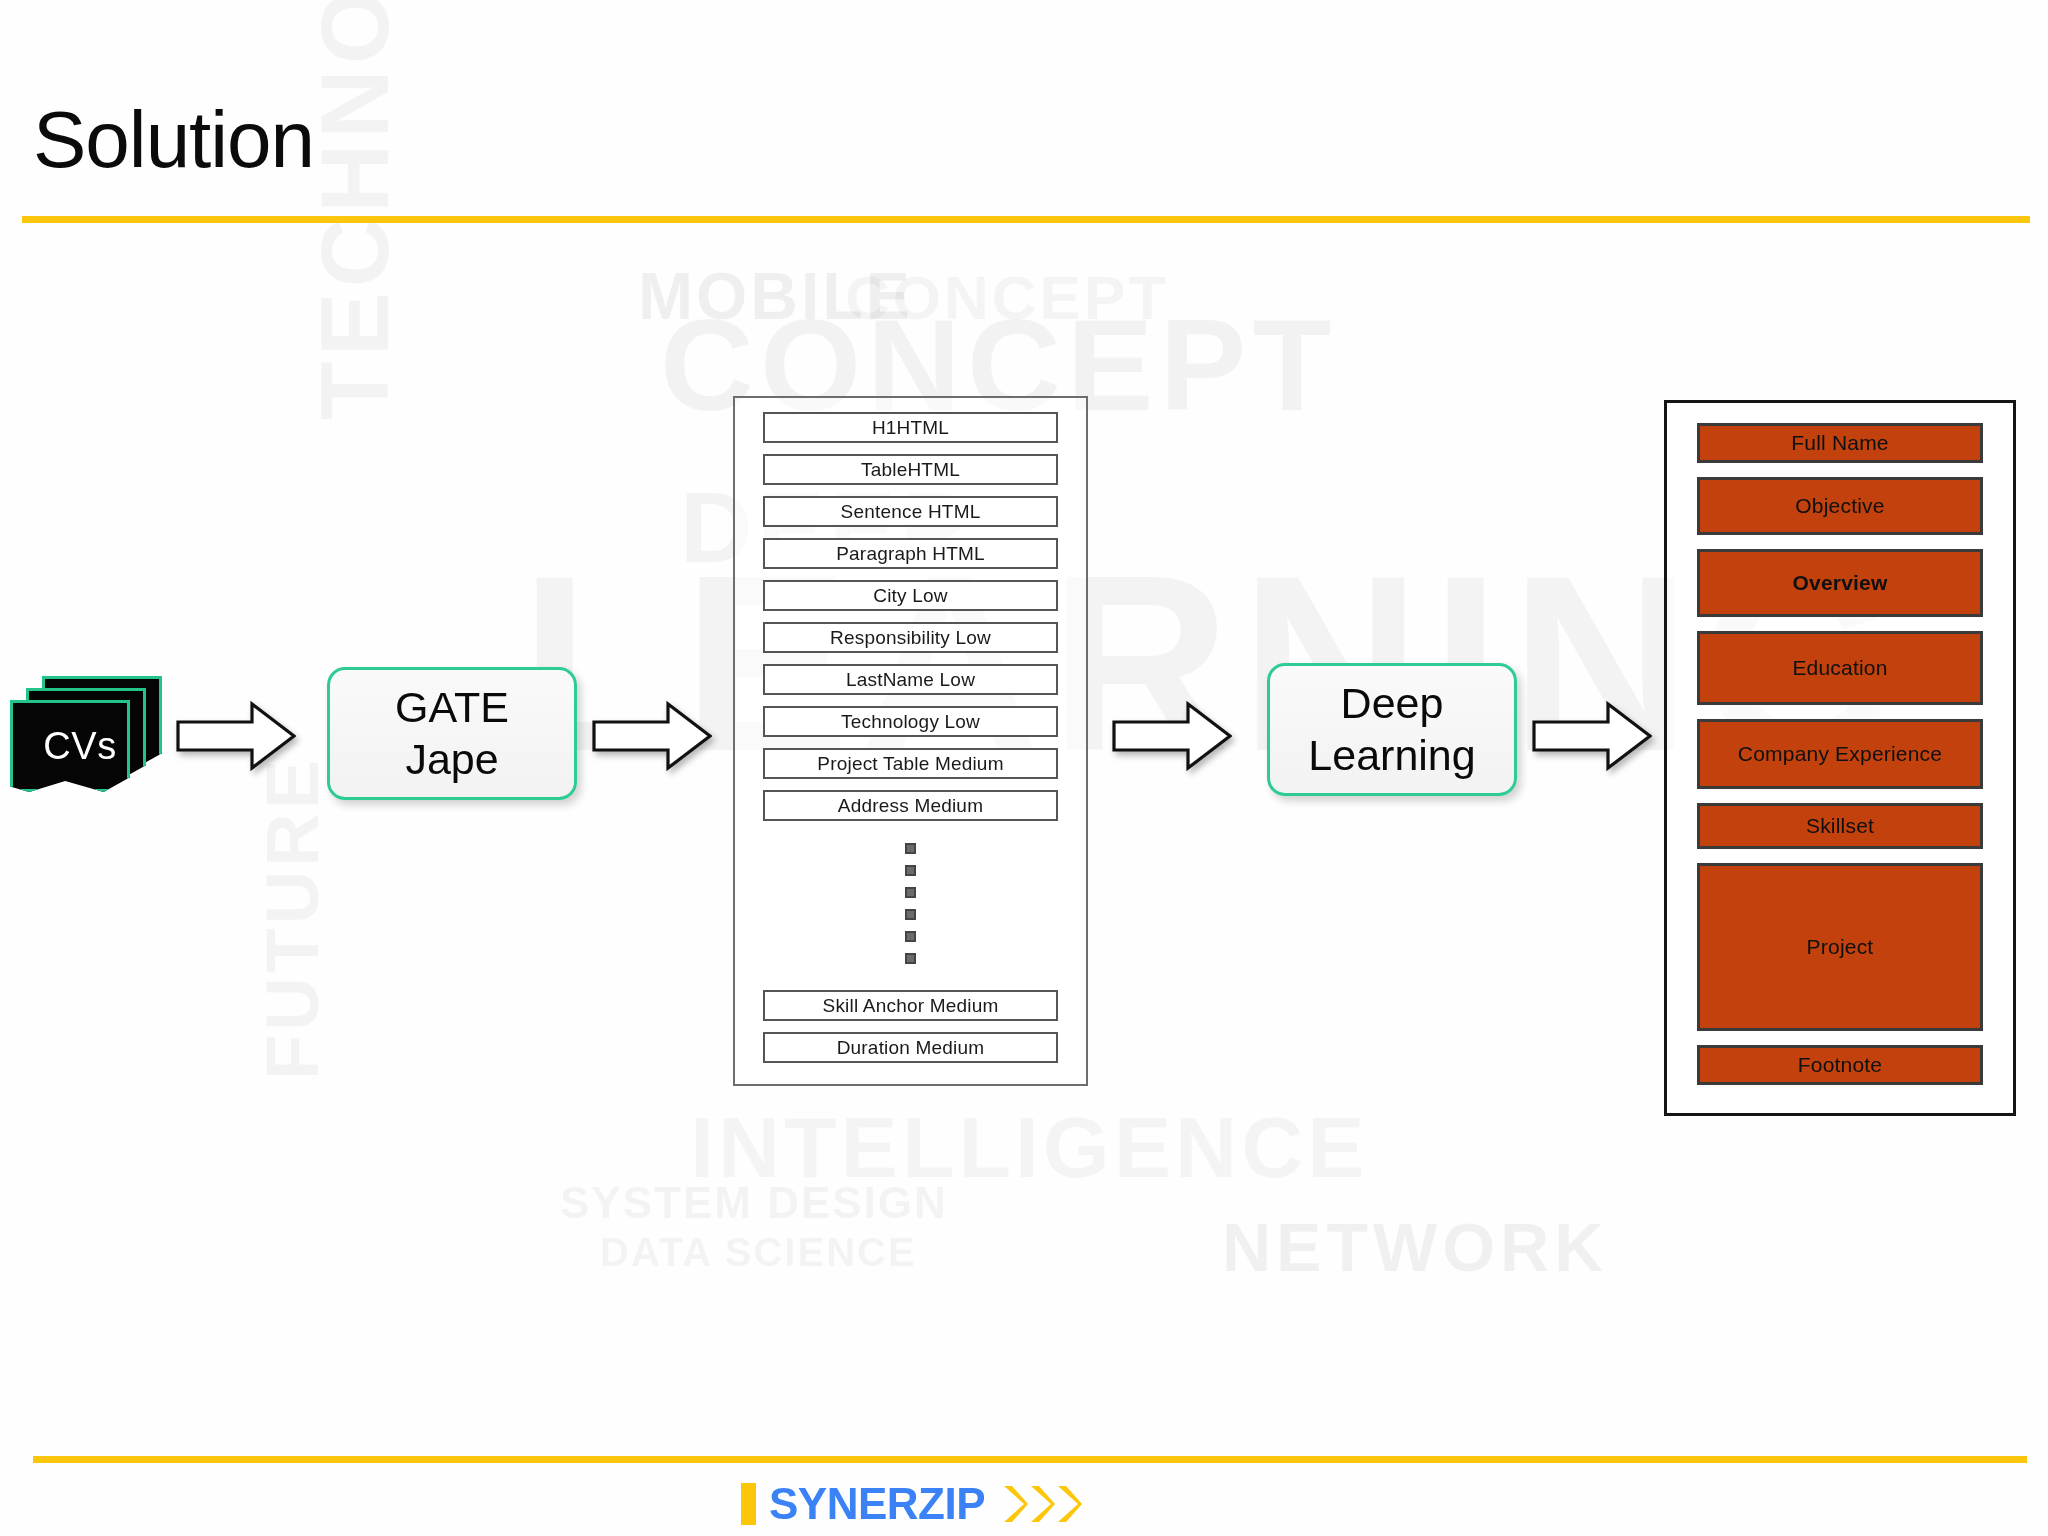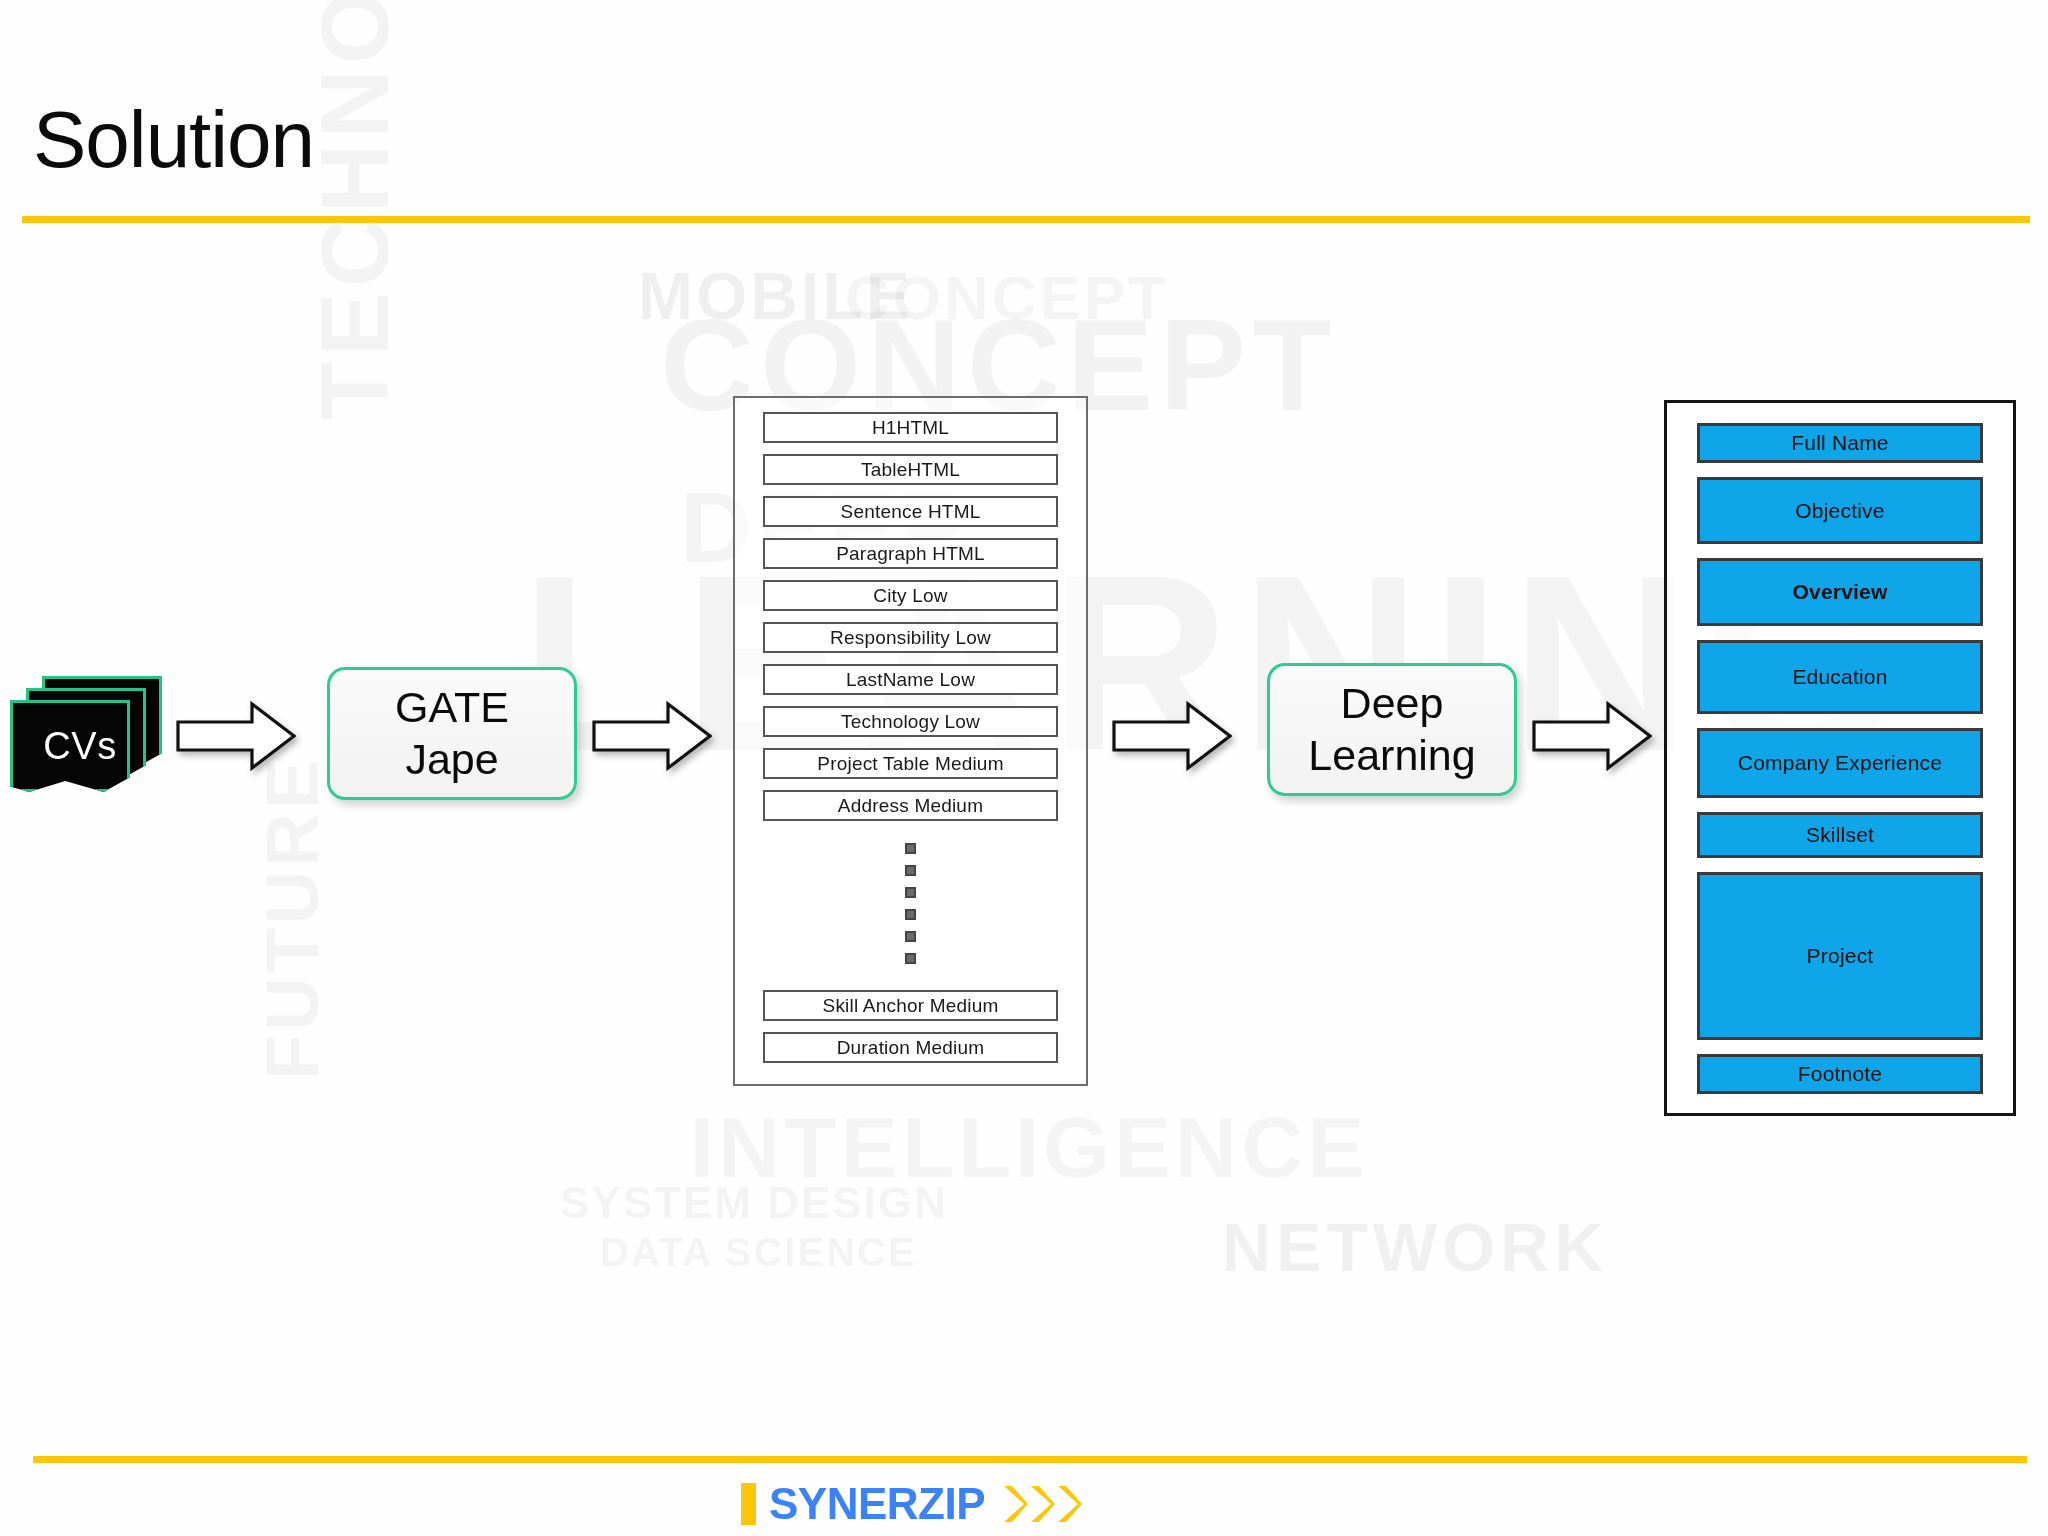--- a/index.html
+++ b/index.html
@@ -103,21 +103,21 @@
   }
   .dot { width: 11px; height: 11px; background: #6b6b6b; border: 2px solid #454545; }
 
   
   #output-panel {
     position: absolute; left: 1664px; top: 400px; width: 352px; height: 716px;
     border: 3px solid #141414; background: rgba(255,255,255,.6);
     padding: 20px 30px;
   }
   .out-row {
-    border: 3px solid #3a3a3a; background: #0ea5e9;
+    border: 3px solid #3a3a3a; background: #c2410c;
     display: flex; align-items: center; justify-content: center;
     font-size: 21px; color: #101010; margin-bottom: 14px;
     letter-spacing: .2px;
   }
 
   
   #footer-logo {
     position: absolute; left: 741px; top: 1480px;
     display: flex; align-items: center; gap: 13px; height: 48px;
   }
@@ -213,21 +213,21 @@
   </div>
 
   <div class="arrow" style="left:1532px; top:700px;">
     <svg width="120" height="72" viewBox="0 0 120 72">
       <polygon points="2,22 76,22 76,4 118,36 76,68 76,50 2,50" fill="#ffffff" stroke="#111111" stroke-width="3.2" stroke-linejoin="miter"></polygon>
     </svg>
   </div>
 
   <div id="output-panel">
       <div class="out-row" style="height: 40px;">Full Name</div>
-      <div class="out-row" style="height: 67px;">Objective</div>
+      <div class="out-row" style="height: 58px;">Objective</div>
       <div class="out-row" style="height: 68px; font-weight: bold;">Overview</div>
       <div class="out-row" style="height: 74px;">Education</div>
       <div class="out-row" style="height: 70px;">Company Experience</div>
       <div class="out-row" style="height: 46px;">Skillset</div>
       <div class="out-row" style="height: 168px;">Project</div>
       <div class="out-row" style="height: 40px;">Footnote</div>
     </div>
 
   <div class="rule-bottom"></div>
   <div id="footer-logo">

